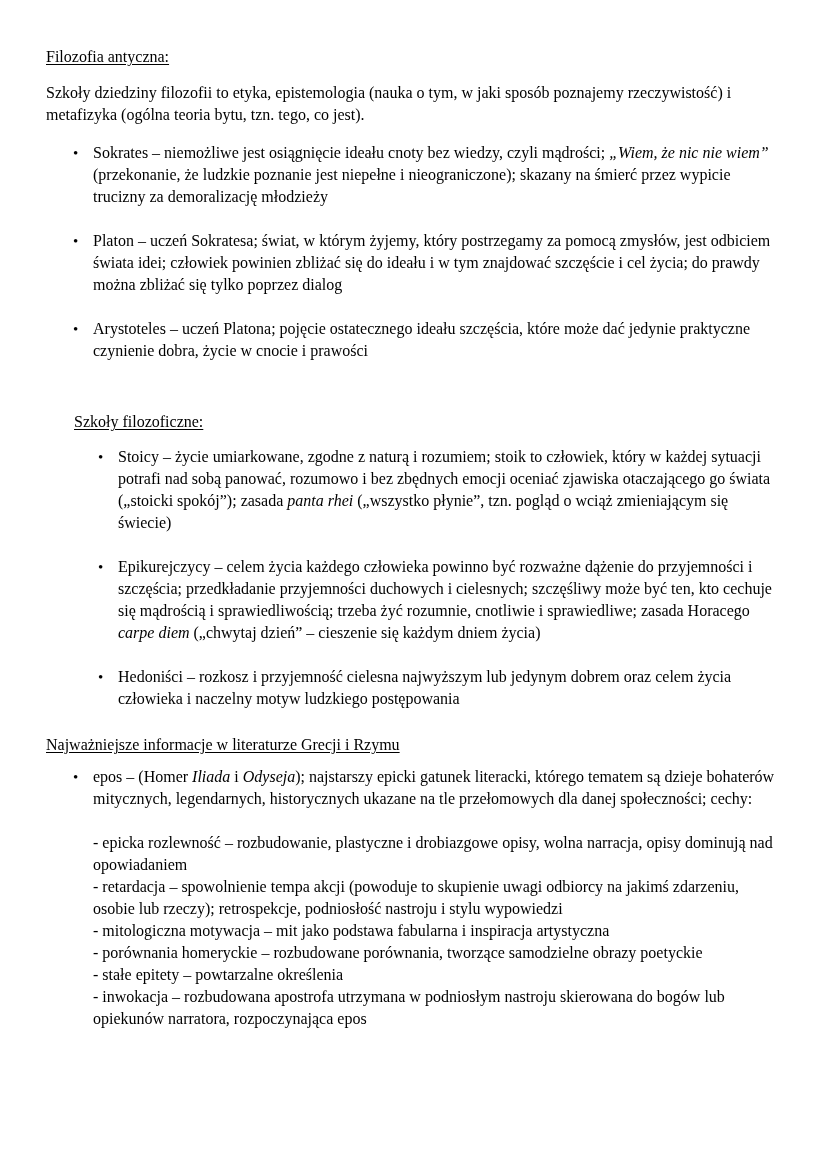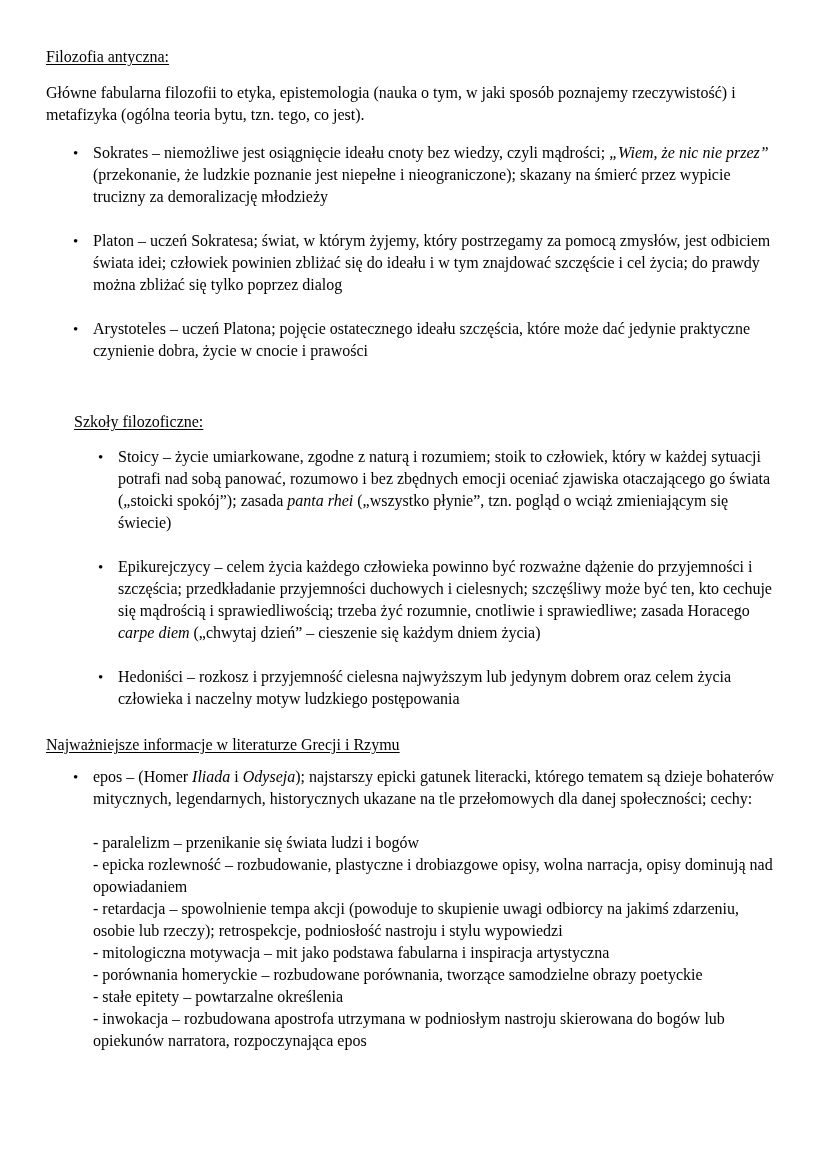--- a/index.html
+++ b/index.html
@@ -25,25 +25,25 @@
   .mt16 { margin-top: 16px; } .mt22 { margin-top: 22px; } .mt24 { margin-top: 24px; }
   .mt49 { margin-top: 49px; }
 </style>
 </head>
 <body>
 
 <div class="page">
 
   <div class="heading h1">Filozofia antyczna:</div>
 
-  <div class="para mt14"><span>Główne fabularna filozofii to </span><span class="b">etyka, epistemologia</span><span> (nauka o tym, w jaki sposób poznajemy rzeczywistość) i </span><span class="b">metafizyka</span><span> (ogólna teoria bytu, tzn. tego, co jest).</span></div>
+  <div class="para mt14"><span>Szkoły dziedziny filozofii to </span><span class="b">etyka, epistemologia</span><span> (nauka o tym, w jaki sposób poznajemy rzeczywistość) i </span><span class="b">metafizyka</span><span> (ogólna teoria bytu, tzn. tego, co jest).</span></div>
 
   <div class="li l1 mt16">
     <span class="marker">•</span>
-    <span class="content"><span class="b">Sokrates</span><span> – niemożliwe jest osiągnięcie ideału cnoty bez wiedzy, czyli mądrości; </span><span class="b i">„Wiem, że nic nie przez”</span><span> (przekonanie, że ludzkie poznanie jest niepełne i nieograniczone); skazany na śmierć przez wypicie trucizny za demoralizację młodzieży</span></span>
+    <span class="content"><span class="b">Sokrates</span><span> – niemożliwe jest osiągnięcie ideału cnoty bez wiedzy, czyli mądrości; </span><span class="b i">„Wiem, że nic nie wiem”</span><span> (przekonanie, że ludzkie poznanie jest niepełne i nieograniczone); skazany na śmierć przez wypicie trucizny za demoralizację młodzieży</span></span>
   </div>
 
   <div class="li l1 mt22">
     <span class="marker">•</span>
     <span class="content"><span class="b">Platon</span><span> – uczeń Sokratesa; świat, w którym żyjemy, który postrzegamy za pomocą zmysłów, jest odbiciem świata idei; człowiek powinien zbliżać się do ideału i w tym znajdować szczęście i cel życia; do prawdy można zbliżać się tylko poprzez dialog</span></span>
   </div>
 
   <div class="li l1 mt22">
     <span class="marker">•</span>
     <span class="content"><span class="b">Arystoteles</span><span> – uczeń Platona; pojęcie ostatecznego ideału szczęścia, które może dać jedynie praktyczne czynienie dobra, życie w cnocie i prawości</span></span>
@@ -66,21 +66,20 @@
     <span class="content"><span class="b">Hedoniści</span><span> – </span><span class="b">rozkosz</span><span> i przyjemność cielesna najwyższym lub jedynym dobrem oraz celem życia człowieka i naczelny motyw ludzkiego postępowania</span></span>
   </div>
 
   <div class="heading h3 mt24">Najważniejsze informacje w literaturze Grecji i Rzymu</div>
 
   <div class="li l1 mt10">
     <span class="marker">•</span>
     <div class="content">
       <div class="para0"><span class="b">epos</span><span> – (Homer </span><span class="i">Iliada</span><span> i </span><span class="i">Odyseja</span><span>); najstarszy epicki gatunek literacki, którego tematem są dzieje bohaterów mitycznych, legendarnych, historycznych ukazane na tle przełomowych dla danej społeczności; cechy:</span></div>
       <div class="features">
-        <div class="feature"><span>- </span><span class="b">paralelizm</span><span> – przenikanie się świata ludzi i bogów</span></div>
         <div class="feature"><span>- </span><span class="b">epicka rozlewność</span><span> – rozbudowanie, plastyczne i drobiazgowe opisy, wolna narracja, opisy dominują nad opowiadaniem</span></div>
         <div class="feature"><span>- </span><span class="b">retardacja</span><span> – spowolnienie tempa akcji (powoduje to skupienie uwagi odbiorcy na jakimś zdarzeniu, osobie lub rzeczy); retrospekcje, podniosłość nastroju i stylu wypowiedzi</span></div>
         <div class="feature"><span>- </span><span class="b">mitologiczna motywacja</span><span> – mit jako podstawa fabularna i inspiracja artystyczna</span></div>
         <div class="feature"><span>- </span><span class="b">porównania homeryckie</span><span> – rozbudowane porównania, tworzące samodzielne obrazy poetyckie</span></div>
         <div class="feature"><span>- </span><span class="b">stałe epitety</span><span> – powtarzalne określenia</span></div>
         <div class="feature"><span>- </span><span class="b">inwokacja</span><span> – rozbudowana apostrofa utrzymana w podniosłym nastroju skierowana do bogów lub opiekunów narratora, rozpoczynająca epos</span></div>
       </div>
     </div>
   </div>
 

